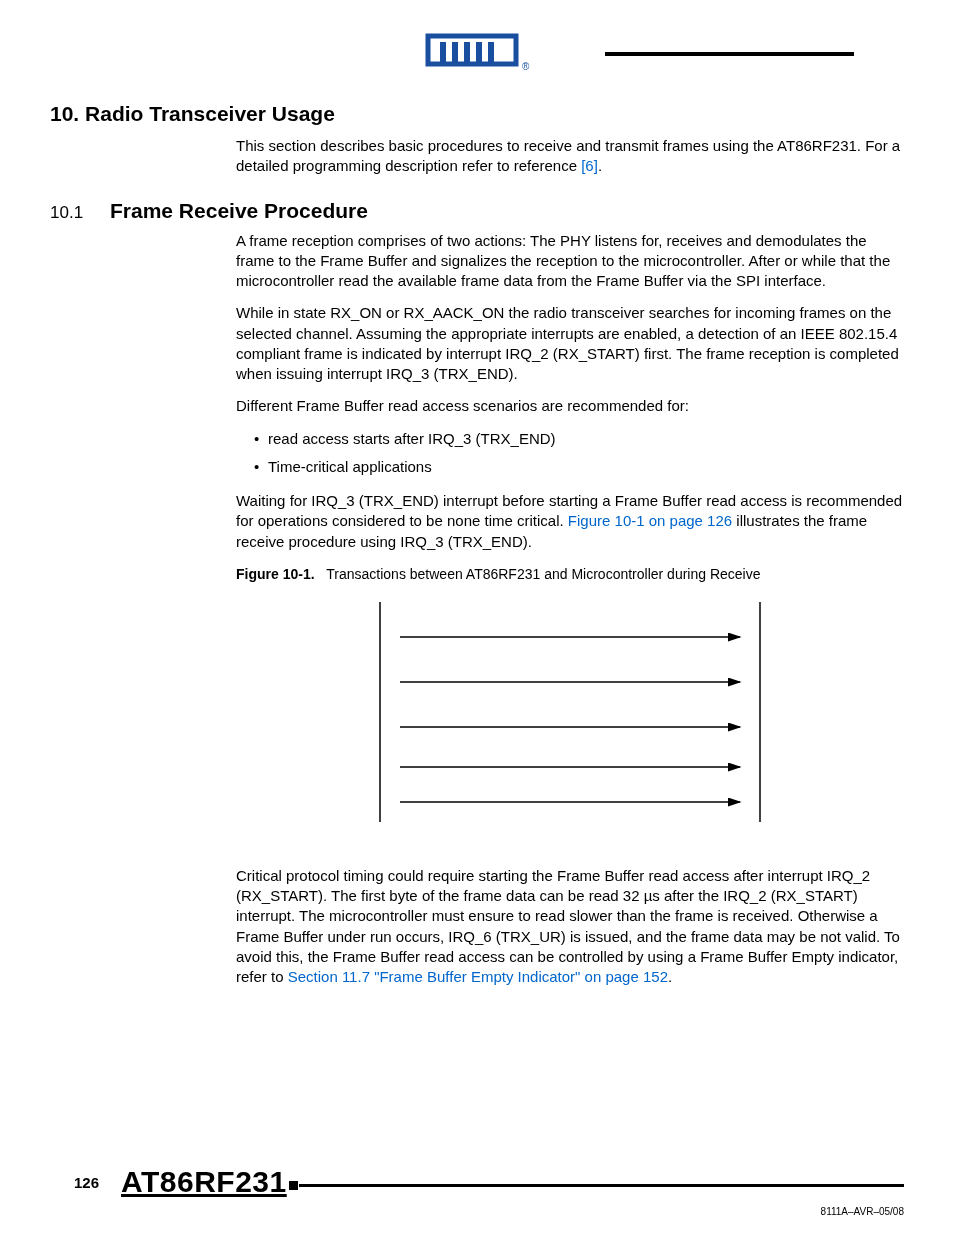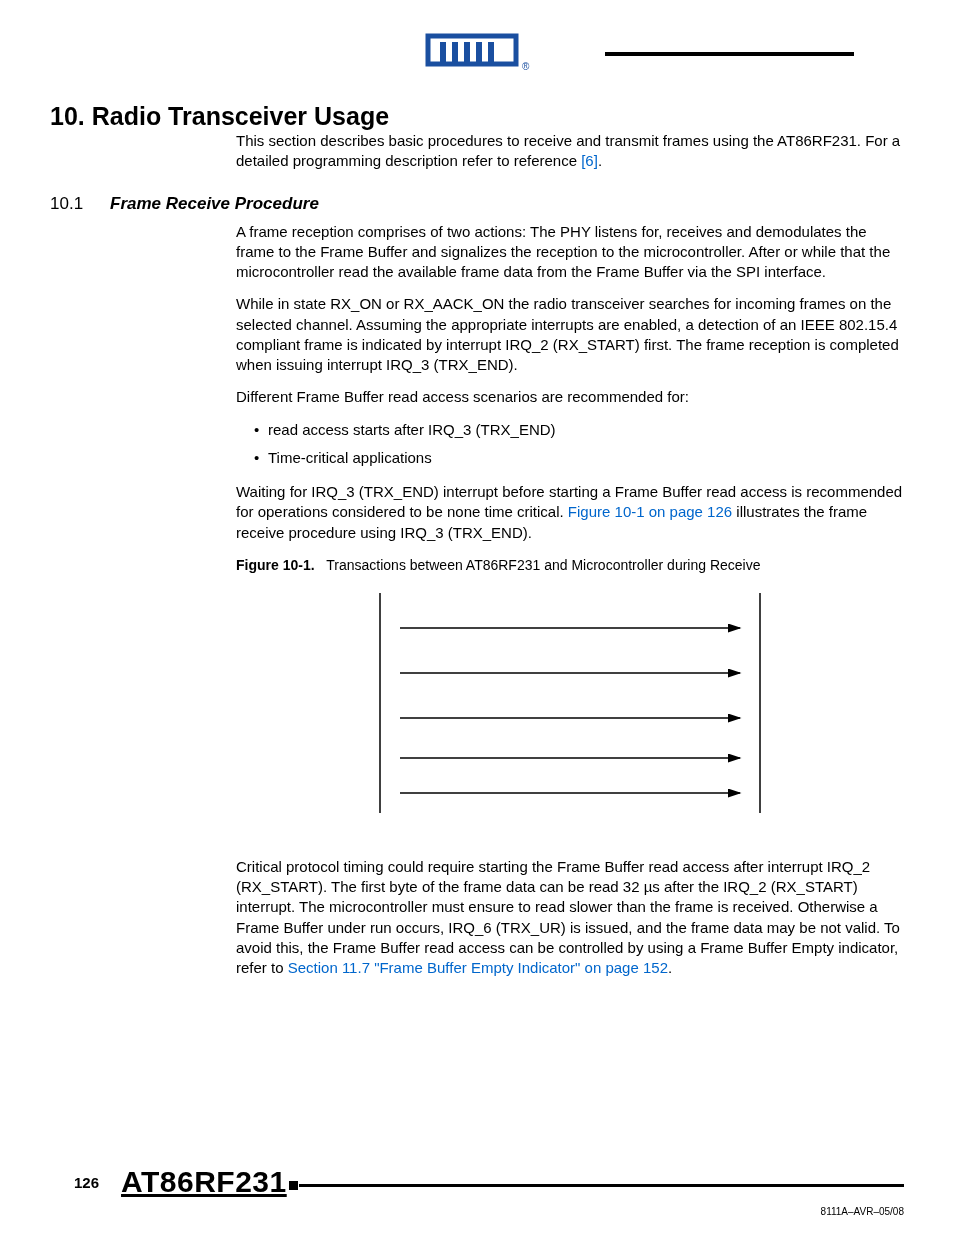--- a/index.html
+++ b/index.html
@@ -26,22 +26,23 @@
   .logo-box svg { display: block; }
   .header-rule {
     position: absolute;
     left: 555px;
     right: 50px;
     top: 22px;
     height: 4px;
     background: #000;
   }
   h1.section-title {
-    font-size: 25px;
-    font-weight: bold;
+    font-size: 21px;
+    font-weight: bold;
+    margin-bottom: 10px;
   }
   .body-indent {
     margin-left: 186px;
   }
   p {
     font-size: 15px;
     line-height: 1.35;
     margin-bottom: 12px;
   }
   .subsection-row {
@@ -49,23 +50,22 @@
     align-items: baseline;
     margin-top: 22px;
     margin-bottom: 8px;
   }
   .sub-num {
     font-size: 17px;
     font-weight: normal;
     width: 60px;
   }
   .sub-title {
-    font-size: 17px;
-    font-weight: bold;
-    font-style: italic;
+    font-size: 21px;
+    font-weight: bold;
   }
   .link { color: #0066cc; }
   .bullet-table {
     margin: 6px 0 14px 18px;
   }
   .bullet-row {
     display: flex;
     font-size: 15px;
     line-height: 1.35;
     margin-bottom: 8px;

